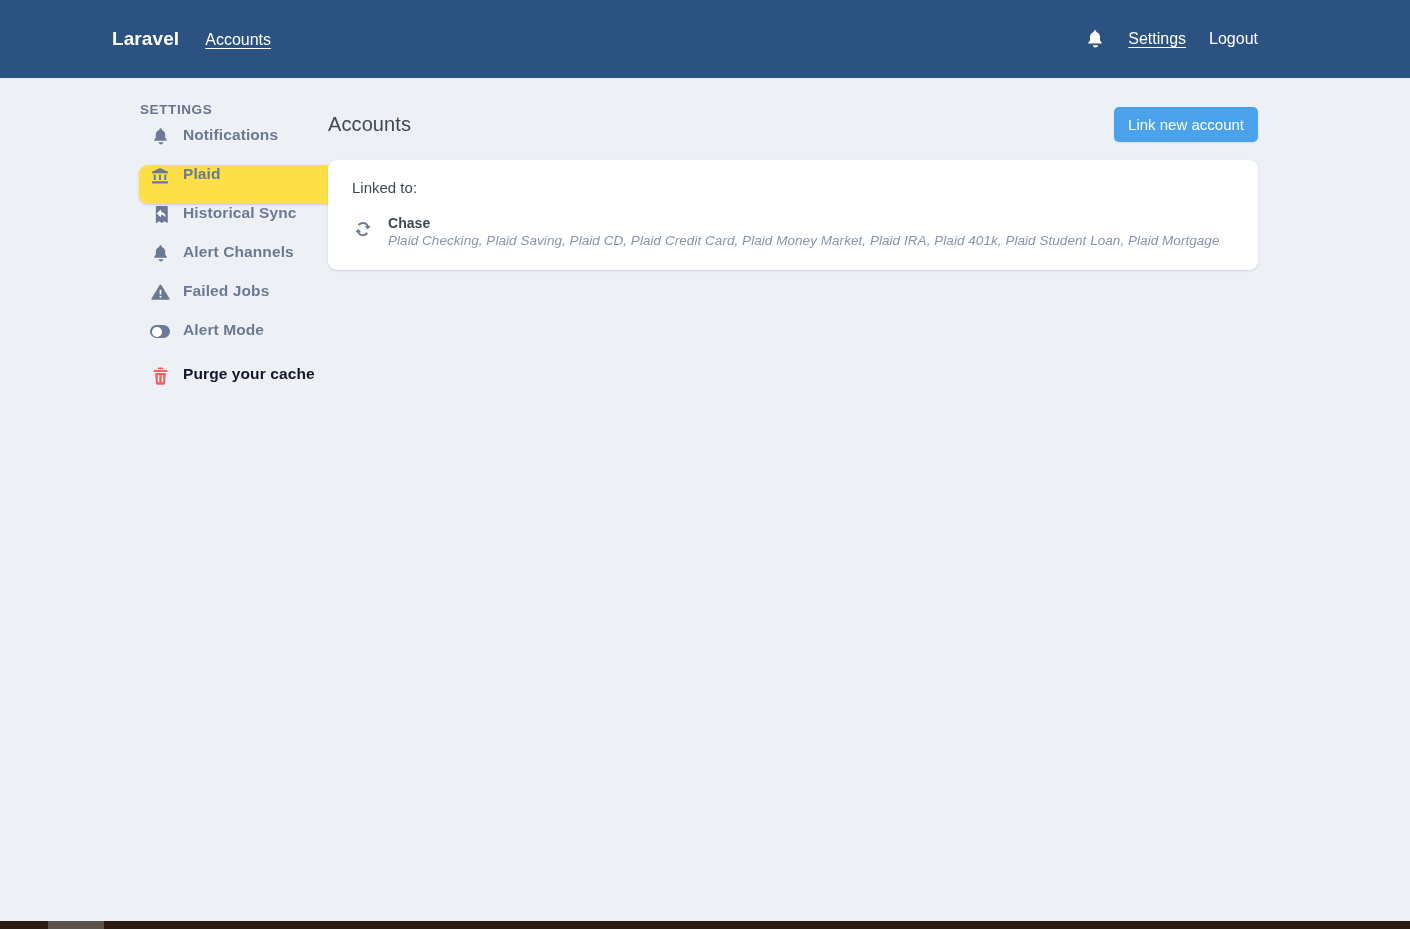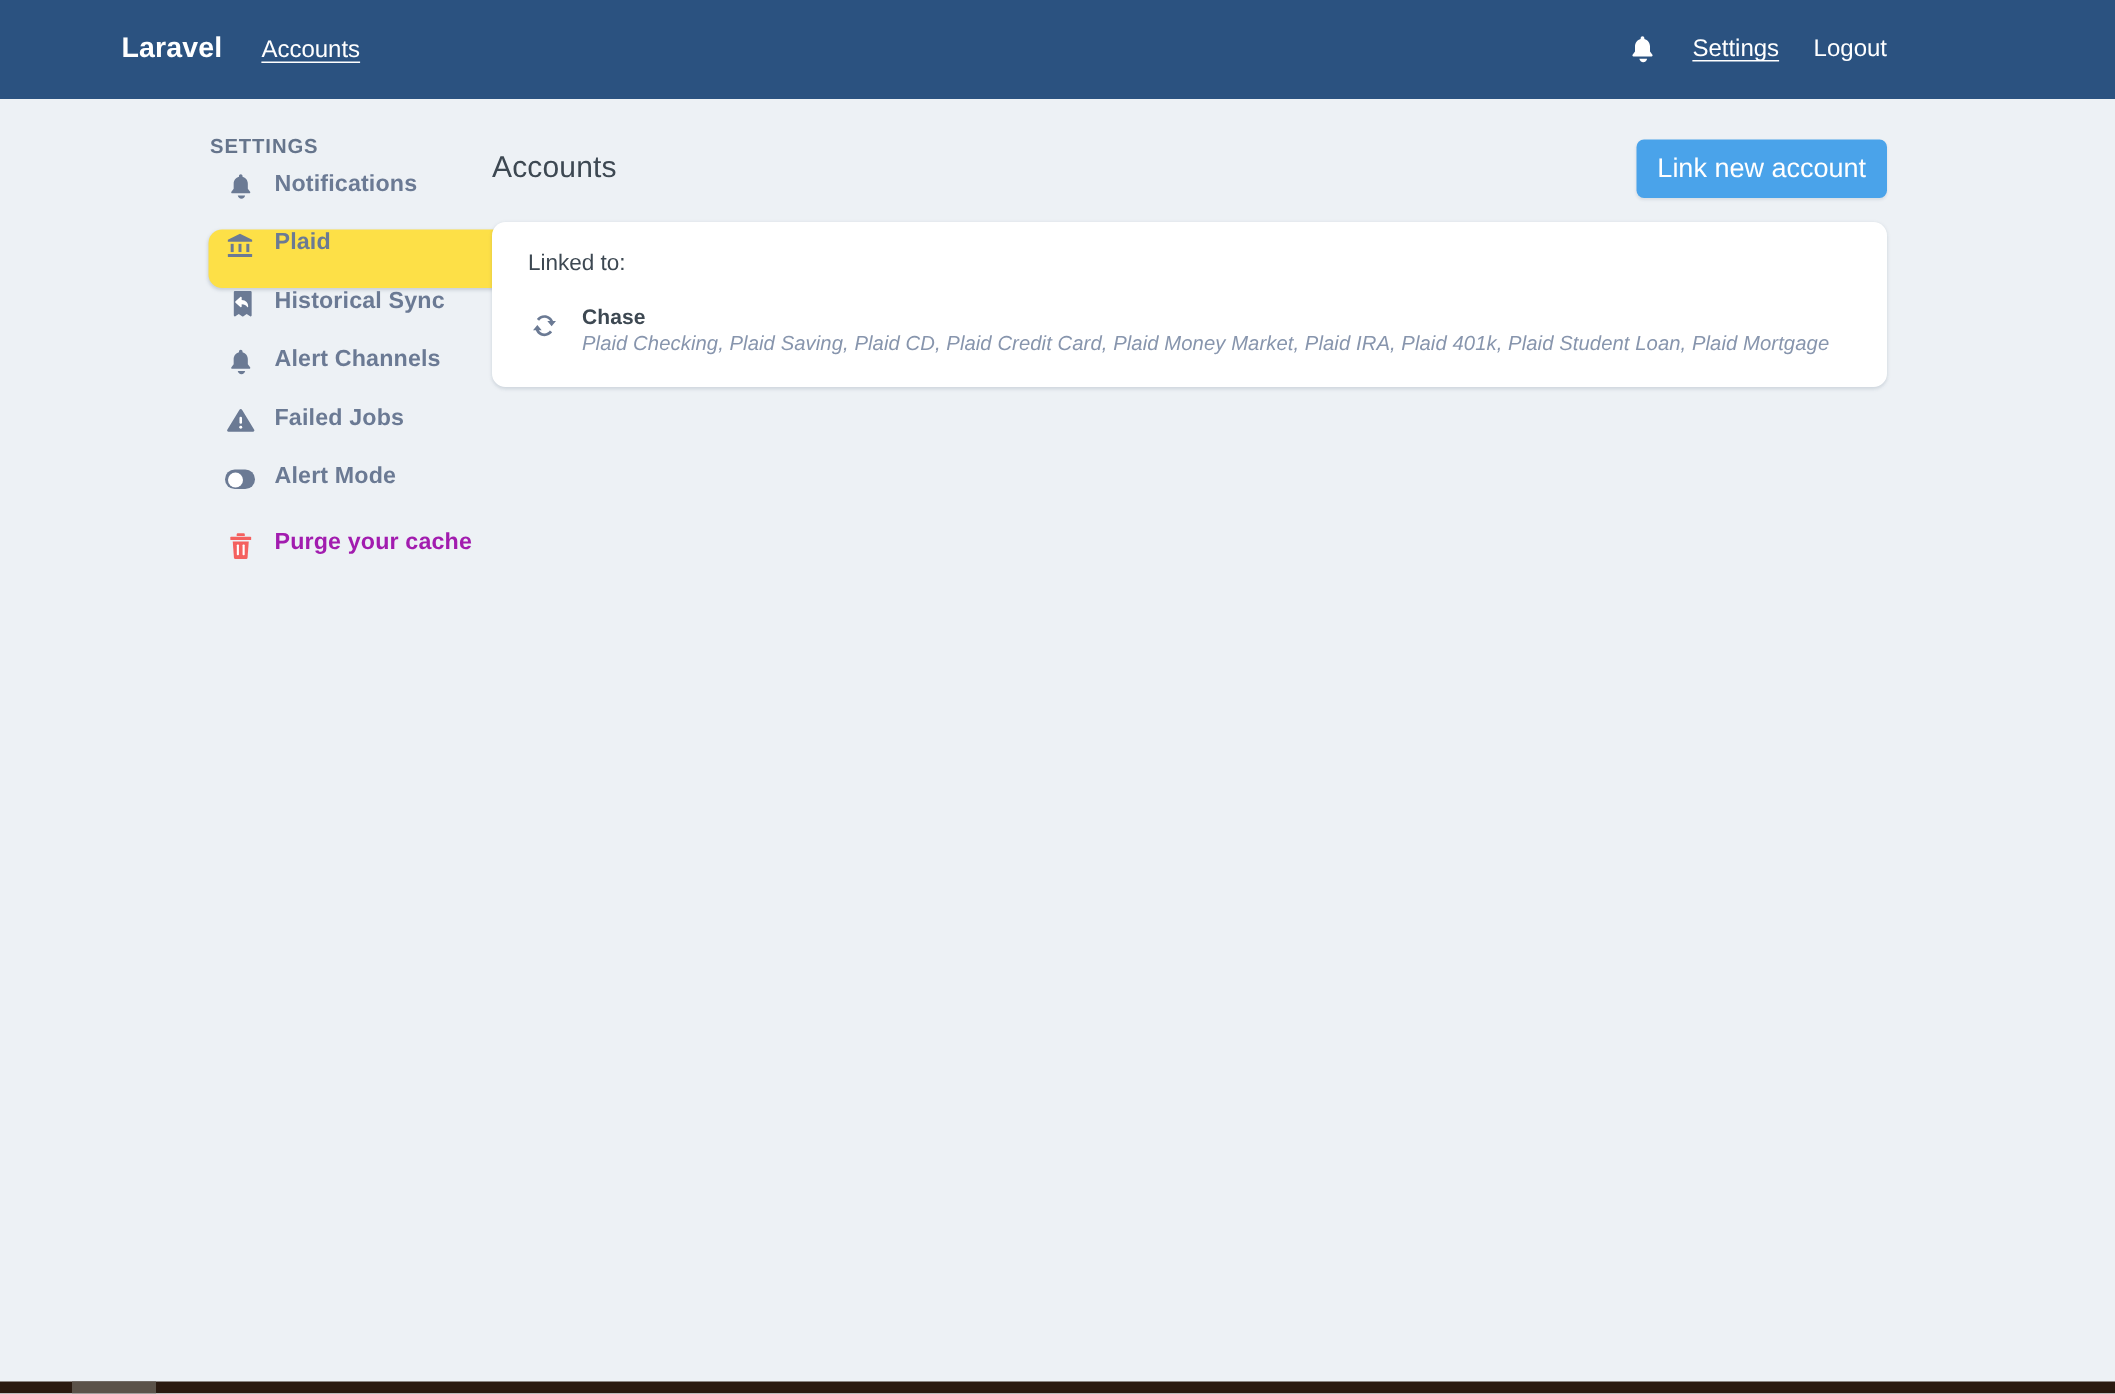--- a/index.html
+++ b/index.html
@@ -12,25 +12,25 @@
 
   body {
     background: #edf1f5;
     font-family: "Liberation Sans", sans-serif;
     color: #3d4852;
     position: relative;
   }
 
   
   .navbar {
-    height: 66px;
+    height: 78px;
     background: #2b5280;
     display: flex;
     align-items: center;
-    padding: 0 152px 0 81px;
+    padding: 0 152px 0 112px;
     position: relative;
   }
   .nav-left {
     display: flex;
     align-items: baseline;
     gap: 26px;
   }
   .brand {
     color: #ffffff;
     font-size: 19px;
@@ -114,21 +114,21 @@
     justify-content: center;
     flex: 0 0 20px;
   }
   .side-label {
     font-size: 15.5px;
     font-weight: bold;
     color: #6b7a94;
     white-space: nowrap;
     letter-spacing: 0.1px;
   }
-  .side-item.danger .side-label { color: #a21caf; }
+  .side-item.danger .side-label { color: #0f172a; }
   .side-item.danger { margin-top: 5px; }
 
   
   .toggle {
     width: 22px;
     height: 13px;
     border-radius: 7px;
     background: #6b7a94;
     position: relative;
     display: inline-block;
@@ -160,21 +160,21 @@
     color: #3d4852;
     font-weight: normal;
     letter-spacing: 0.1px;
   }
   .link-btn {
     margin-left: auto;
     background: #4aa3ea;
     color: #ffffff;
     border: none;
     border-radius: 5px;
-    font-size: 18px;
+    font-size: 15px;
     font-family: "Liberation Sans", sans-serif;
     padding: 9px 14px;
     cursor: pointer;
     white-space: nowrap;
     box-shadow: 0 1px 2px rgba(40,60,90,0.10);
   }
 
   .card {
     background: #ffffff;
     border-radius: 9px;

